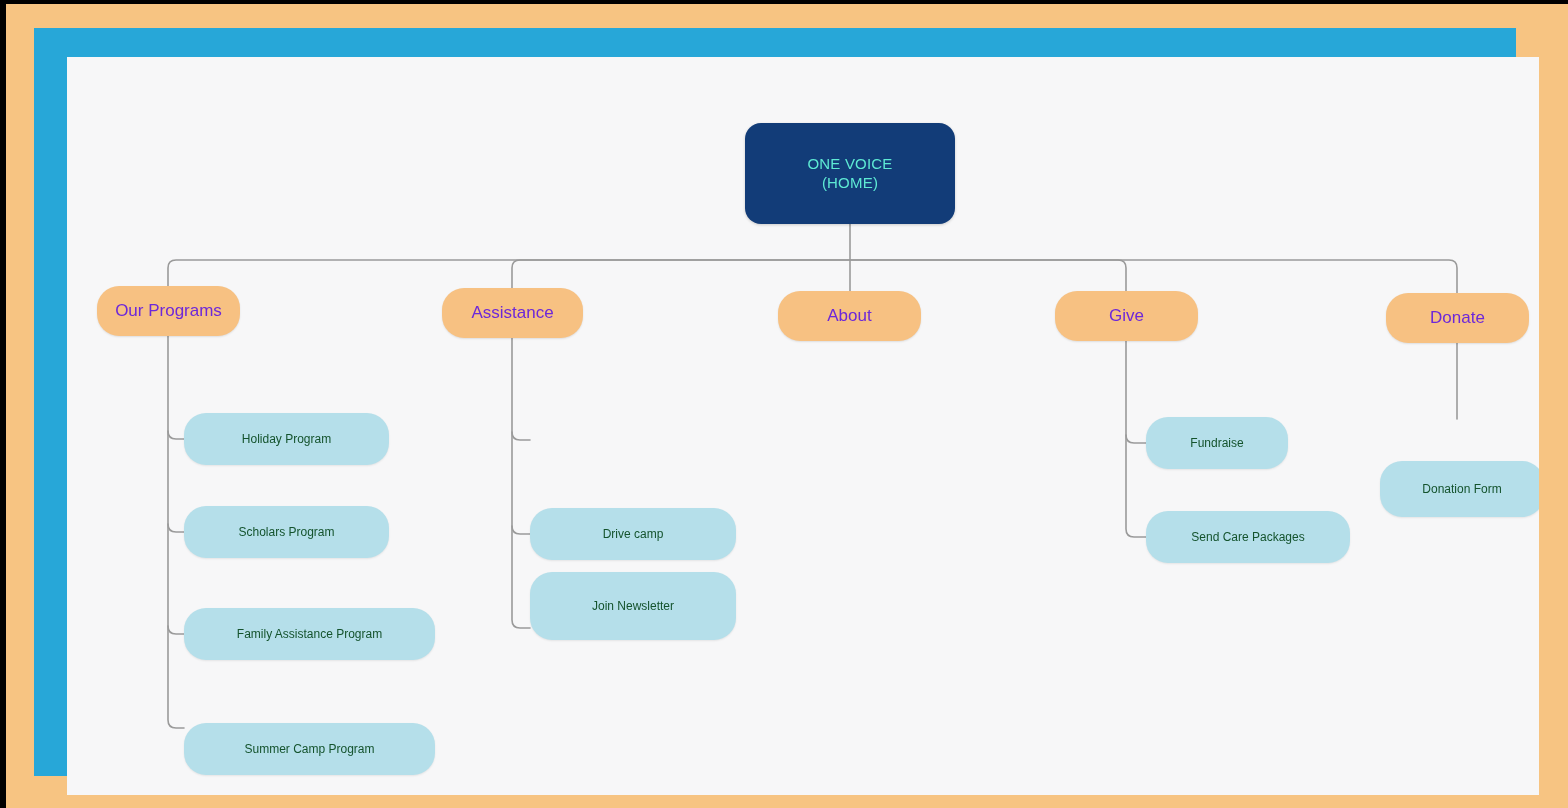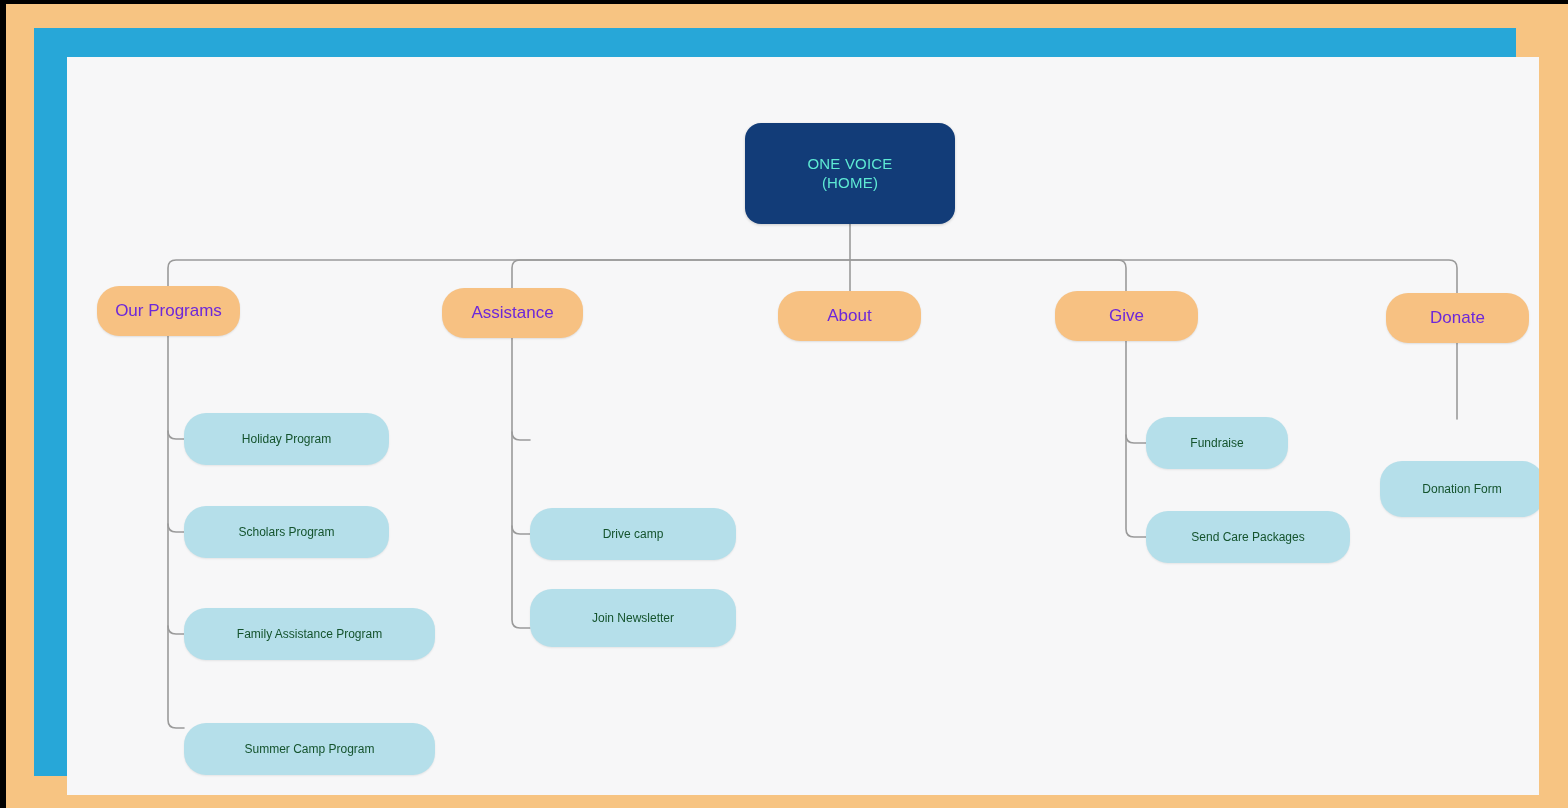--- a/index.html
+++ b/index.html
@@ -170,21 +170,21 @@
 
           <div class="node node-leaf" style="left:150px; top:674px; width:251px; height:52px;margin-top:21px;">
             <span>Summer Camp Program</span>
           </div>
 
 
           <div class="node node-leaf" style="left:496px; top:480px; width:206px; height:52px;">
             <span>Drive camp</span>
           </div>
 
-          <div class="node node-leaf" style="left:496px; top:561px; width:206px; height:58px;">
+          <div class="node node-leaf" style="left:496px; top:544px; width:206px; height:68px;">
             <span>Join Newsletter</span>
           </div>
 
           <div class="node node-leaf" style="left:1112px; top:389px; width:142px; height:52px;">
             <span>Fundraise</span>
           </div>
 
           <div class="node node-leaf" style="left:1112px; top:483px; width:204px; height:52px;">
             <span>Send Care Packages</span>
           </div>

